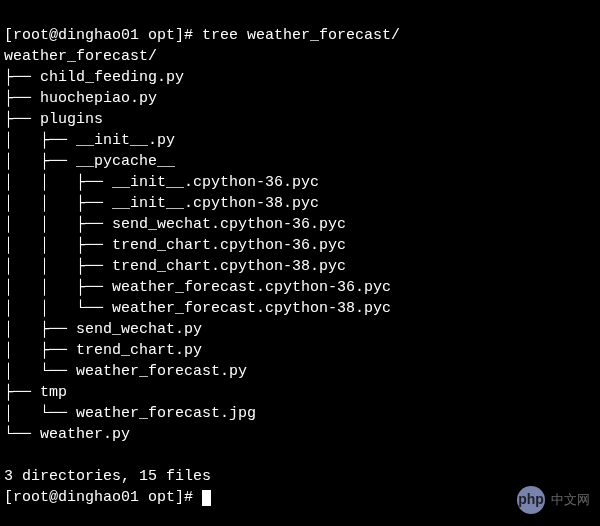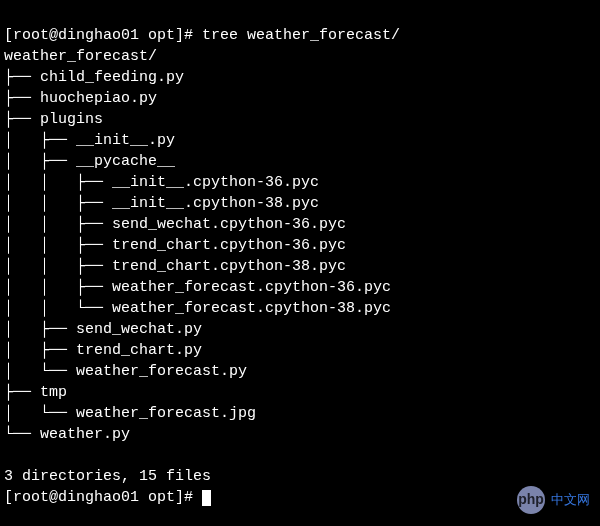--- a/index.html
+++ b/index.html
@@ -45,21 +45,21 @@
       border-radius: 50%;
       display: flex;
       align-items: center;
       justify-content: center;
       font-size: 14px;
       font-weight: bold;
       color: #232531;
       font-family: sans-serif;
     }
     .watermark-text {
-      color: #3b82f6;
+      color: #737373;
       font-size: 13px;
       font-family: sans-serif;
     }
     .cursor {
       display: inline-block;
       width: 9px;
       height: 16px;
       background: #fff;
       vertical-align: text-bottom;
     }

